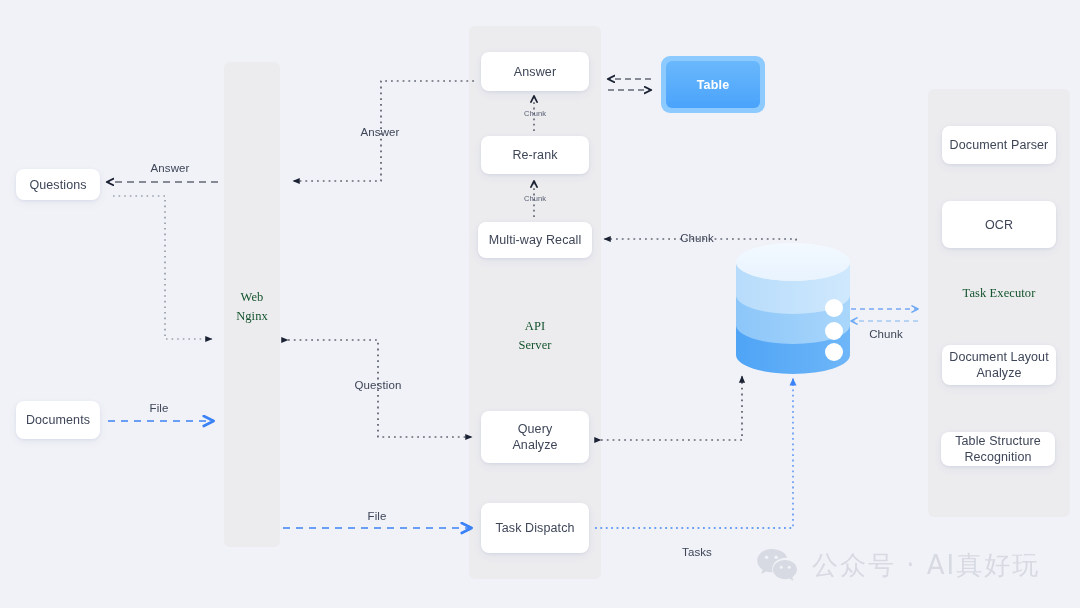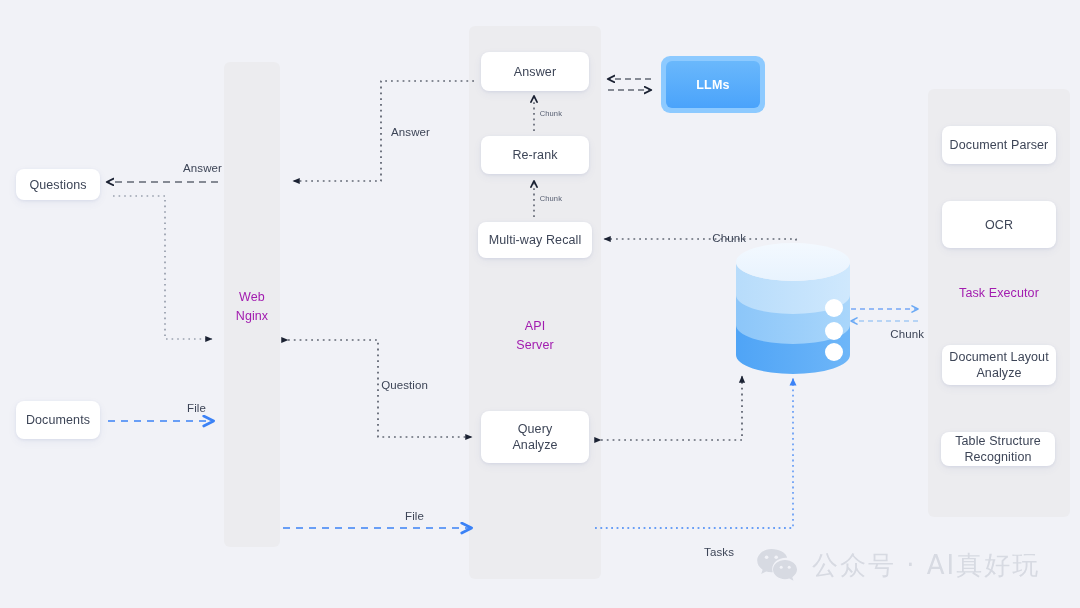--- a/index.html
+++ b/index.html
@@ -34,23 +34,24 @@
   }
   .panel-web   { left: 224px; top: 62px;  width: 56px;  height: 485px; }
   .panel-api   { left: 469px; top: 26px;  width: 132px; height: 553px; }
   .panel-exec  { left: 928px; top: 89px;  width: 142px; height: 428px; }
 
   .panel-label {
     position: absolute;
     z-index: 3;
     font-size: 12.5px;
     line-height: 19px;
-    color: #a21caf;
+    color: #14532d;
     text-align: center;
     letter-spacing: .1px;
+    font-family: Liberation Serif, serif;
   }
   .lbl-web  { left: 224px; top: 288px; width: 56px; }
   .lbl-api  { left: 469px; top: 317px; width: 132px; }
   .lbl-exec { left: 928px; top: 284px; width: 142px; }
 
   
   .node {
     position: absolute;
     background: #ffffff;
     border-radius: 8px;
@@ -102,21 +103,21 @@
     letter-spacing: .2px;
   }
 
   
   .elabel {
     position: absolute;
     z-index: 4;
     font-size: 11.5px;
     line-height: 14px;
     color: #3d4557;
-    text-align: right;
+    text-align: center;
     white-space: nowrap;
     letter-spacing: .1px;
   }
   .elabel.small { font-size: 7.5px; color: #555d70; }
   .elabel.wrap { white-space: normal; }
 
   .el-answer-top  { left: 118px; top: 161px; width: 104px; }
   .el-answer-mid  { left: 330px; top: 125px; width: 100px; }
   .el-file-left   { left: 112px; top: 401px; width: 94px; }
   .el-file-bot    { left: 330px; top: 509px; width: 94px; }
@@ -253,40 +254,41 @@
   <div class="node n-rerank">Re-rank</div>
   <div class="node n-recall">Multi-way Recall</div>
 
   <div class="node n-query">
     <div>
       <div>Query</div>
       <div>Analyze</div>
     </div>
   </div>
 
+  <div class="node n-dispatch">Task Dispatch</div>
 
   <div class="node n-parser">Document Parser</div>
   <div class="node n-ocr">OCR</div>
 
   <div class="node n-layout">
     <div>
       <div>Document Layout</div>
       <div>Analyze</div>
     </div>
   </div>
 
   <div class="node n-table">
     <div>
       <div>Table Structure</div>
       <div>Recognition</div>
     </div>
   </div>
 
   <div class="llm-wrap">
-    <div class="llm-inner">LLMs</div>
+    <div class="llm-inner">Table</div>
   </div>
 
   <div class="elabel el-answer-top">Answer</div>
   <div class="elabel el-answer-mid">Answer</div>
   <div class="elabel el-question">Question</div>
   <div class="elabel el-file-left">File</div>
   <div class="elabel el-file-bot">File</div>
 
   <div class="elabel small el-chunk1">Chunk</div>
   <div class="elabel small el-chunk2">Chunk</div>

